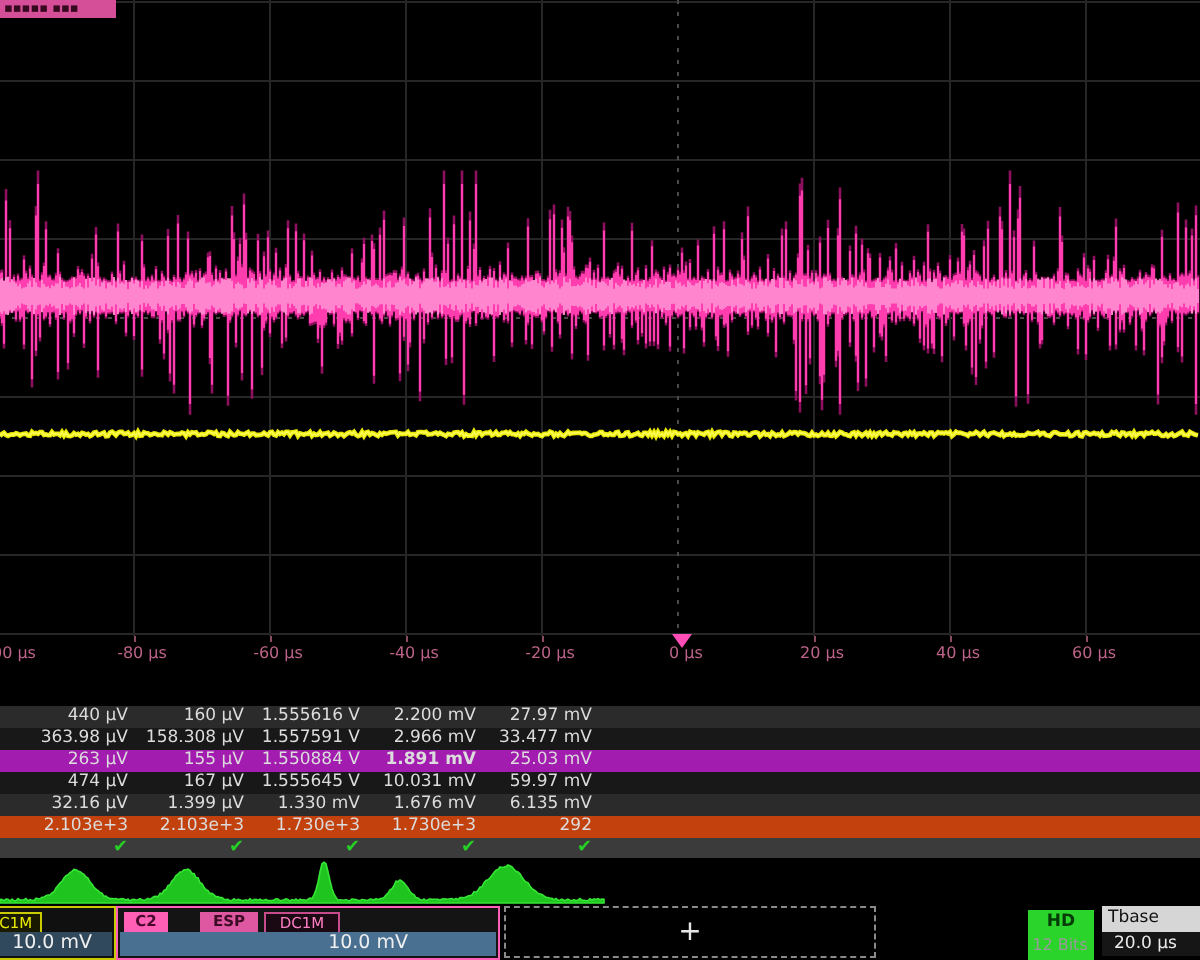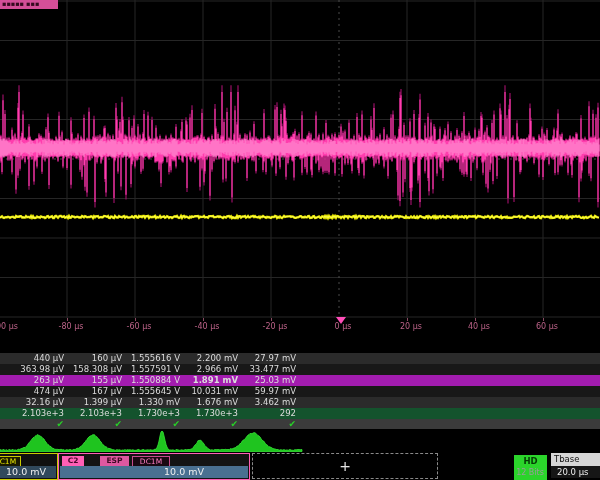--- a/index.html
+++ b/index.html
@@ -125,23 +125,23 @@
         <div class="t-cell" style="left: 66px; color: rgb(220, 220, 220);">167 µV</div>
         <div class="t-cell" style="left: 124px; color: rgb(220, 220, 220);">1.555645 V</div>
         <div class="t-cell" style="left: 182px; color: rgb(220, 220, 220);">10.031 mV</div>
         <div class="t-cell" style="left: 240px; color: rgb(220, 220, 220);">59.97 mV</div>
       </div>
       <div class="t-row" style="top: 55px; height: 11px; background: rgb(43, 43, 43);">
         <div class="t-cell" style="left: 8px; color: rgb(220, 220, 220);">32.16 µV</div>
         <div class="t-cell" style="left: 66px; color: rgb(220, 220, 220);">1.399 µV</div>
         <div class="t-cell" style="left: 124px; color: rgb(220, 220, 220);">1.330 mV</div>
         <div class="t-cell" style="left: 182px; color: rgb(220, 220, 220);">1.676 mV</div>
-        <div class="t-cell" style="left: 240px; color: rgb(220, 220, 220);">3.462 mV</div>
+        <div class="t-cell" style="left: 240px; color: rgb(220, 220, 220);">6.135 mV</div>
       </div>
-      <div class="t-row" style="top: 66px; height: 11px; background: #14532d;">
+      <div class="t-row" style="top: 66px; height: 11px; background: #c2410c;">
         <div class="t-cell" style="left: 8px; color: rgb(220, 220, 220);">2.103e+3</div>
         <div class="t-cell" style="left: 66px; color: rgb(220, 220, 220);">2.103e+3</div>
         <div class="t-cell" style="left: 124px; color: rgb(220, 220, 220);">1.730e+3</div>
         <div class="t-cell" style="left: 182px; color: rgb(220, 220, 220);">1.730e+3</div>
         <div class="t-cell" style="left: 240px; color: rgb(220, 220, 220);">292</div>
       </div>
       <div class="t-row" style="top: 77px; height: 10px; background: rgb(59, 59, 59);">
         <div class="t-cell" style="left: 8px; color: rgb(39, 210, 39); font-size: 9px; padding-right: 5px; line-height: 10px;">✔</div>
         <div class="t-cell" style="left: 66px; color: rgb(39, 210, 39); font-size: 9px; padding-right: 5px; line-height: 10px;">✔</div>
         <div class="t-cell" style="left: 124px; color: rgb(39, 210, 39); font-size: 9px; padding-right: 5px; line-height: 10px;">✔</div>

